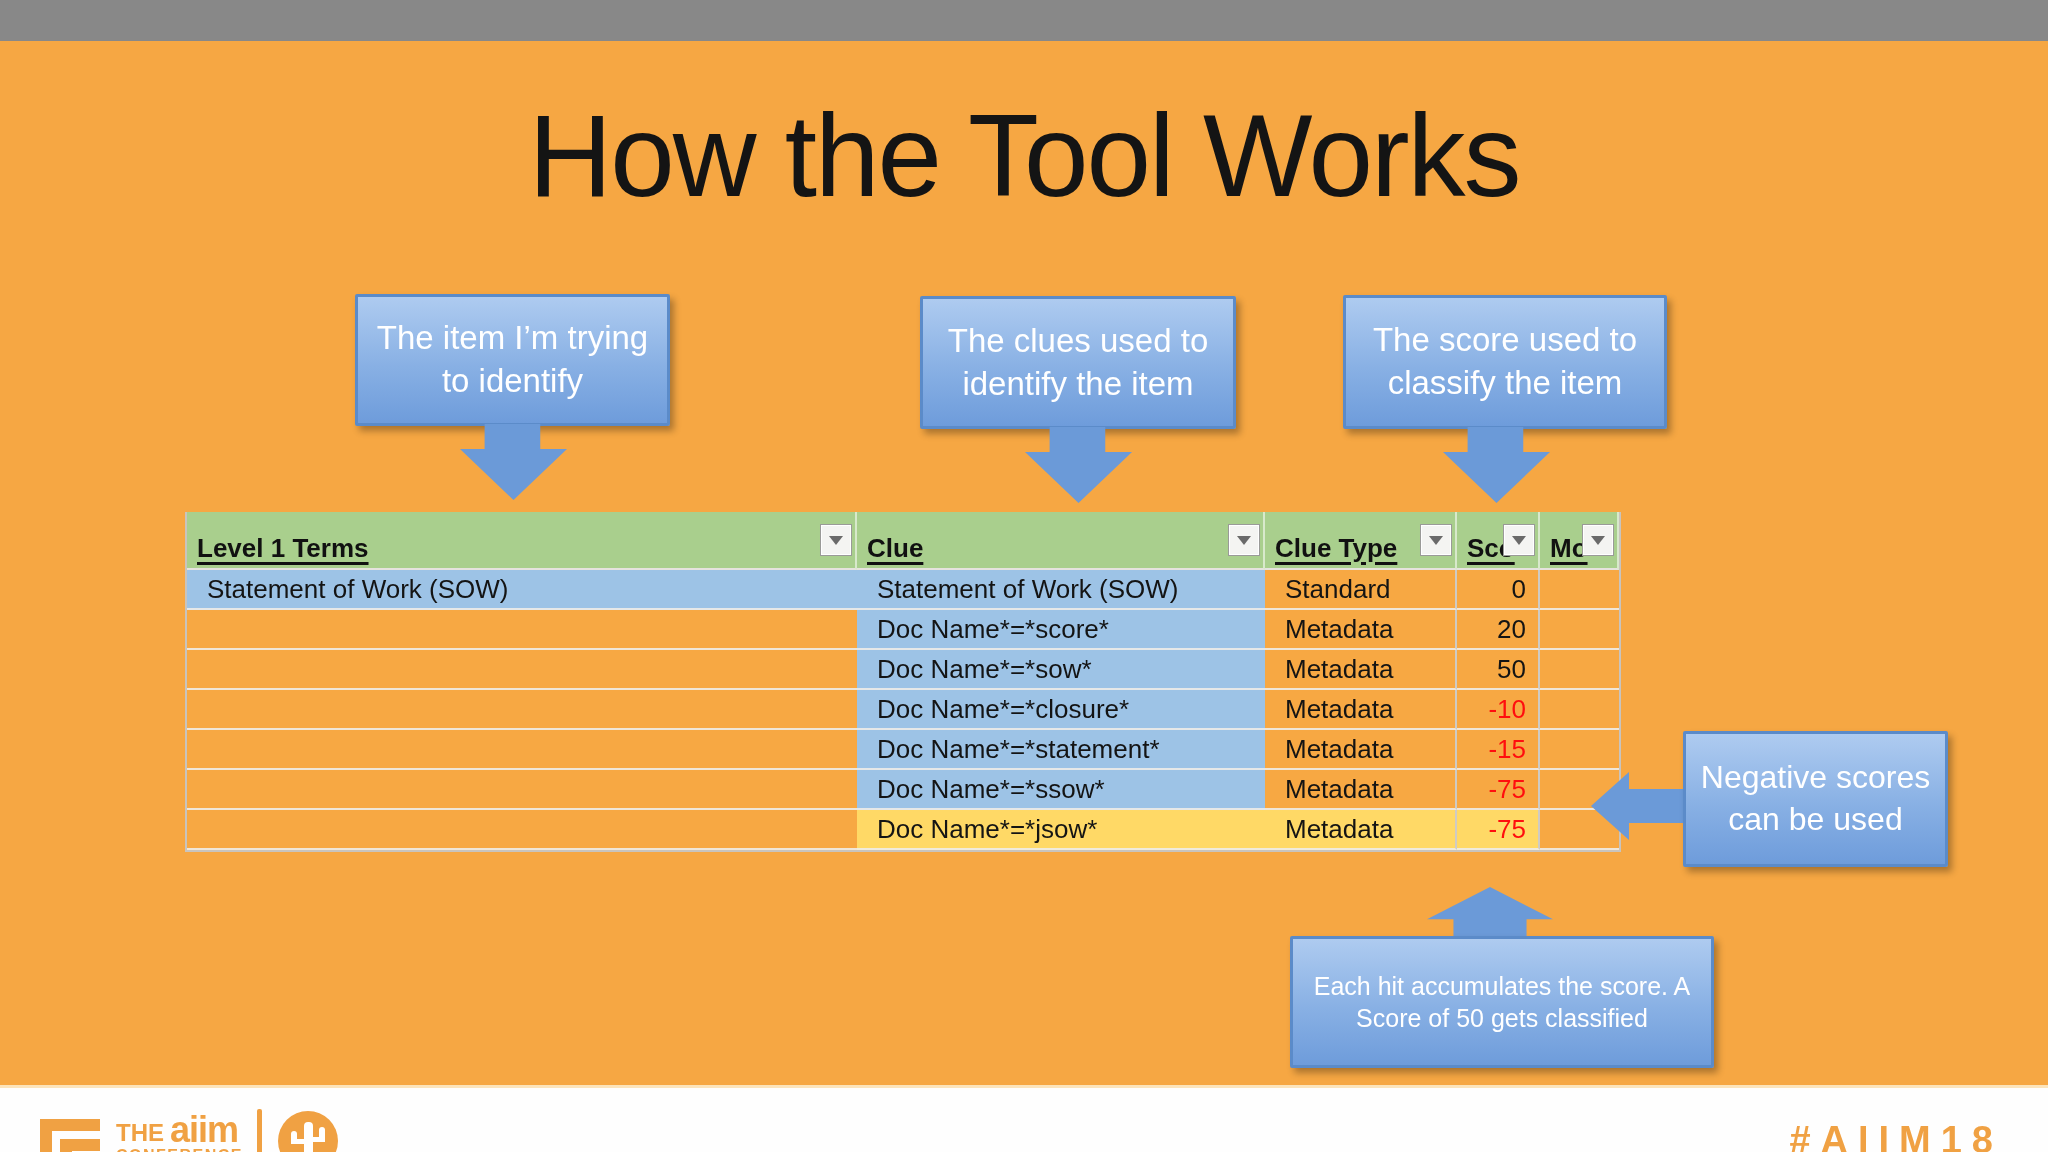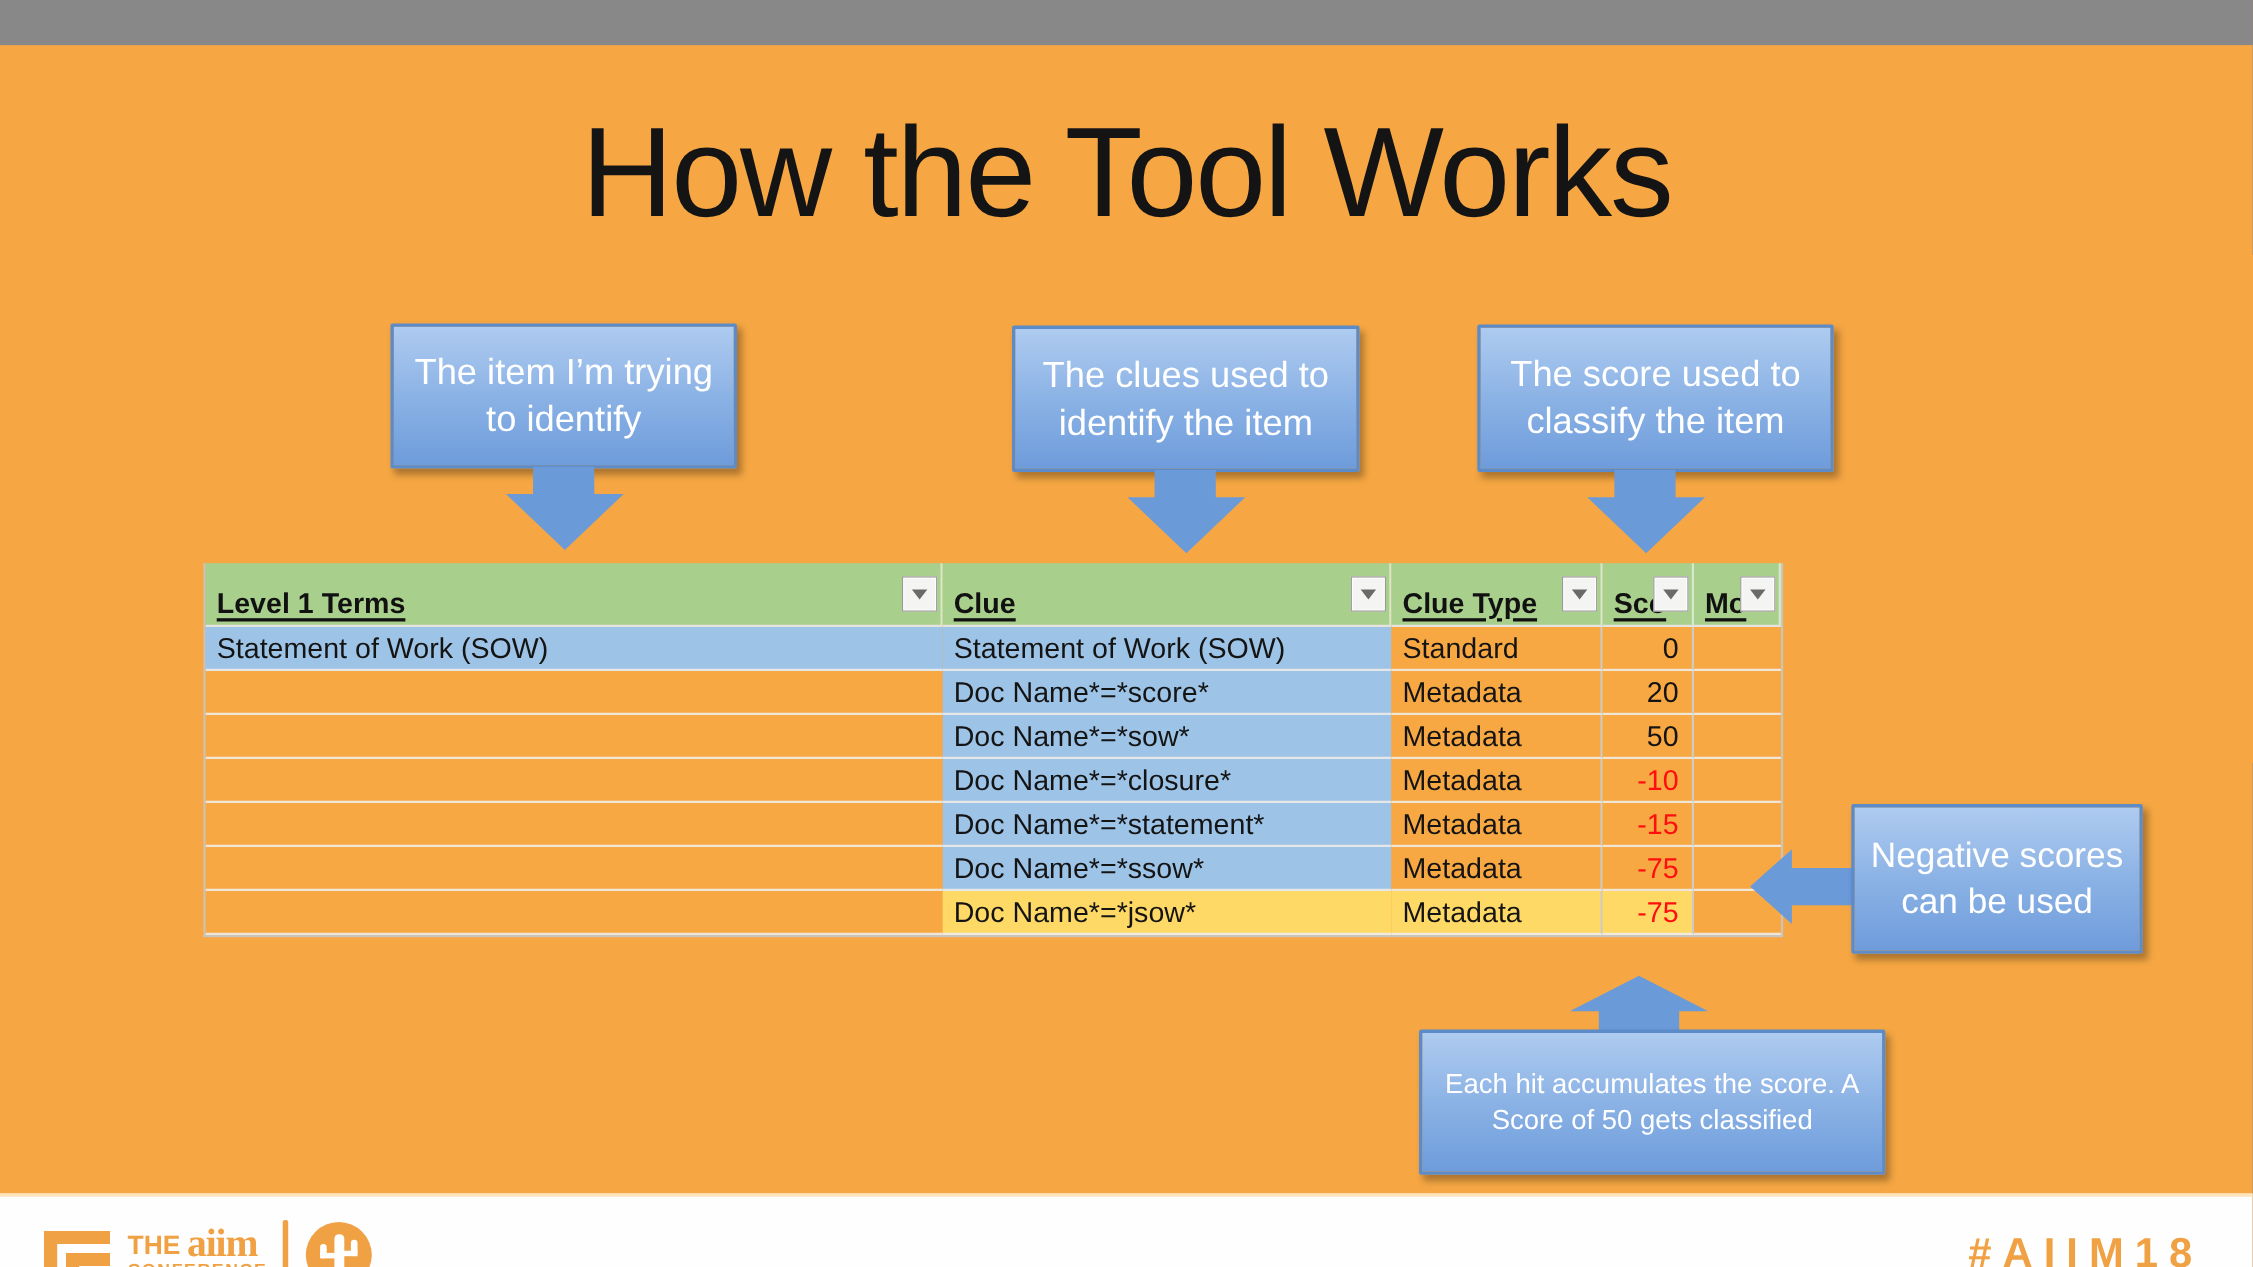--- a/index.html
+++ b/index.html
@@ -56,21 +56,21 @@
   table{border-collapse:separate;border-spacing:0;table-layout:fixed;width:1432px;
         border-left:2px solid #c9c4bd;border-right:2px solid #c9c4bd;border-bottom:2px solid #c9c4bd;}
   th{
     background:var(--header-green,#a9cf8d);height:40px;position:relative;
     text-align:left;font-size:26px;font-weight:bold;color:#111;
     padding:16px 0 0 10px;border-right:2px solid rgba(255,255,255,0.55);
     border-bottom:2px solid #e6e3de;white-space:nowrap;overflow:hidden;
   }
   th .hdr-label{text-decoration:underline;text-decoration-thickness:3px;text-underline-offset:5px;}
   td{
-    height:38px;font-size:26px;color:#141414;padding:0 0 0 10px;
+    height:38px;font-size:26px;color:#141414;padding:0 0 0 20px;
     border-bottom:2px solid rgba(238,236,232,0.9);
     white-space:nowrap;overflow:hidden;
   }
   td.col-type,td.col-score{border-right:2px solid #cfcbc4;}
   td.col-score{text-align:right;padding:0 12px 0 0;}
   .c-blue  {background:var(--cell-blue,#9dc3e6);}
   .c-orange{background:var(--cell-orange,#f7a843);}
   .c-yellow{background:var(--highlight-yellow,#ffd966);}
   .neg{color:var(--negative-red,#ff0e0e);}
   .filter-btn{
@@ -84,21 +84,21 @@
   #footer{
     position:absolute;left:0;top:1044px;width:2048px;height:108px;
     background:var(--footer-white,#fefefe);border-top:3px solid #fce4bb;
     display:flex;align-items:center;justify-content:space-between;box-sizing:border-box;
     padding:0 45px 0 38px;
   }
   #brand{display:flex;gap:14px;color:var(--brand-orange,#f0a143);}
   .brand-text{display:flex;flex-direction:column;line-height:1;}
   .brand-top{display:flex;align-items:flex-end;gap:6px;}
   .brand-the{font-size:24px;font-weight:bold;letter-spacing:0px;}
-  .brand-aiim{font-size:36px;font-weight:bold;letter-spacing:-1px;position:relative;top:3px;font-family:Liberation Serif, serif;}
+  .brand-aiim{font-size:36px;font-weight:bold;letter-spacing:-1px;position:relative;top:3px;}
   .brand-conf{font-size:16px;font-weight:bold;letter-spacing:1.5px;margin-top:3px;}
   .brand-sep{width:5px;height:64px;background:var(--brand-orange,#f0a143);border-radius:2px;}
   #hashtag{font-size:38px;font-weight:bold;letter-spacing:10px;color:var(--brand-orange,#f0a143);}
 </style>
 </head>
 <body>
 
 <div id="slide">
 
   <div class="slide-title">How the Tool Works</div>

